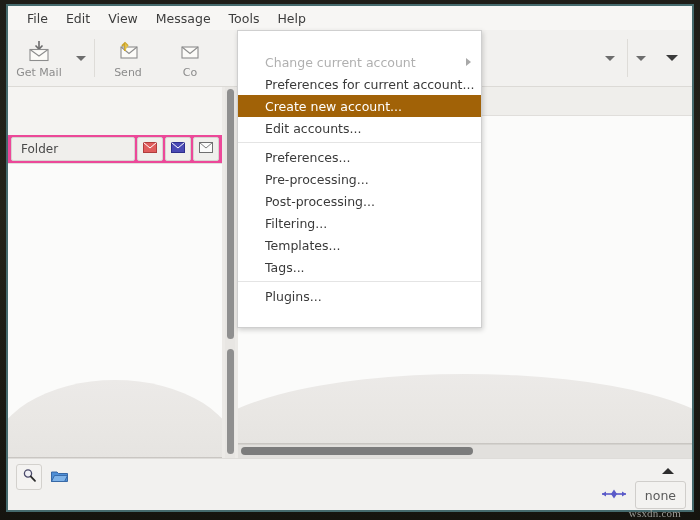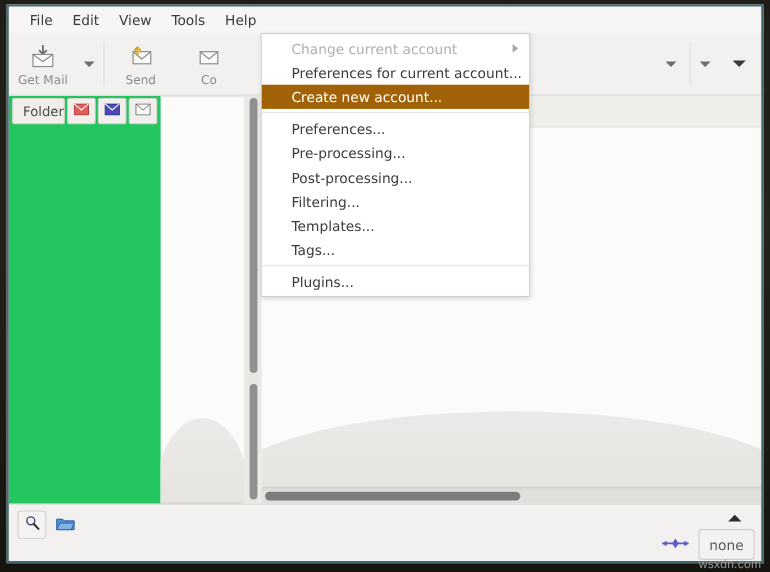--- a/index.html
+++ b/index.html
@@ -128,23 +128,25 @@
     display: flex;
     min-height: 0;
     background: #f5f4f2;
   }
 
   
   #left-pane {
     width: 214px;
     flex: 0 0 214px;
     display: flex;
-    background: #22c55e;
+    flex-direction: column;
+    background: #ec4899;
     min-height: 0;
     position: relative;
+    margin-top: 48px;
   }
   #folder-header-row {
     height: 28px;
     flex: 0 0 28px;
     display: flex;
     align-items: center;
     gap: 2px;
     padding: 0 3px;
     box-sizing: border-box;
   }
@@ -342,21 +344,21 @@
 
   
   #config-menu {
     position: absolute;
     left: 229px;
     top: 24px;
     width: 245px;
     background: #ffffff;
     border: 1px solid #cfcfcf;
     box-shadow: 1px 2px 5px rgba(0,0,0,0.18);
-    padding: 2px 0;
+    padding: 20px 0;
     box-sizing: border-box;
     z-index: 60;
   }
   .menu-item {
     height: 22px;
     display: flex;
     align-items: center;
     padding: 0 10px 0 27px;
     font-size: 12.5px;
     color: #3a3a3a;
@@ -379,41 +381,42 @@
     right: 10px;
     width: 0; height: 0;
     border-top: 4px solid transparent;
     border-bottom: 4px solid transparent;
     border-left: 5px solid #a8a8a8;
   }
 
   
   #watermark {
     position: absolute;
-    right: 8px;
+    right: 19px;
     bottom: 1px;
     font-size: 11px;
     color: #9a9a95;
     letter-spacing: 0.2px;
-    font-family: Liberation Sans, sans-serif;
+    font-family: Liberation Serif, serif;
     z-index: 80;
     pointer-events: none;
   }
 </style>
 </head>
 <body>
 
 <div id="desktop">
 
   <div id="app-window">
 
     <div id="menubar">
       <div class="menubar-item">File</div>
       <div class="menubar-item">Edit</div>
       <div class="menubar-item">View</div>
+      <div class="menubar-item">Message</div>
       <div class="menubar-item">Tools</div>
       <div class="menubar-item">Help</div>
     </div>
 
     <div id="toolbar">
 
       <div class="tb-group">
         <div class="tb-btn">
           <span class="tb-icon">
             <svg width="26" height="24" viewBox="0 0 26 24">
@@ -578,20 +581,23 @@
       </div>
 
       <div class="menu-item">
         <span>Preferences for current account...</span>
       </div>
 
       <div class="menu-item highlighted">
         <span>Create new account...</span>
       </div>
 
+      <div class="menu-item">
+        <span>Edit accounts...</span>
+      </div>
 
       <div class="menu-sep"></div>
 
       <div class="menu-item">
         <span>Preferences...</span>
       </div>
 
       <div class="menu-item">
         <span>Pre-processing...</span>
       </div>

